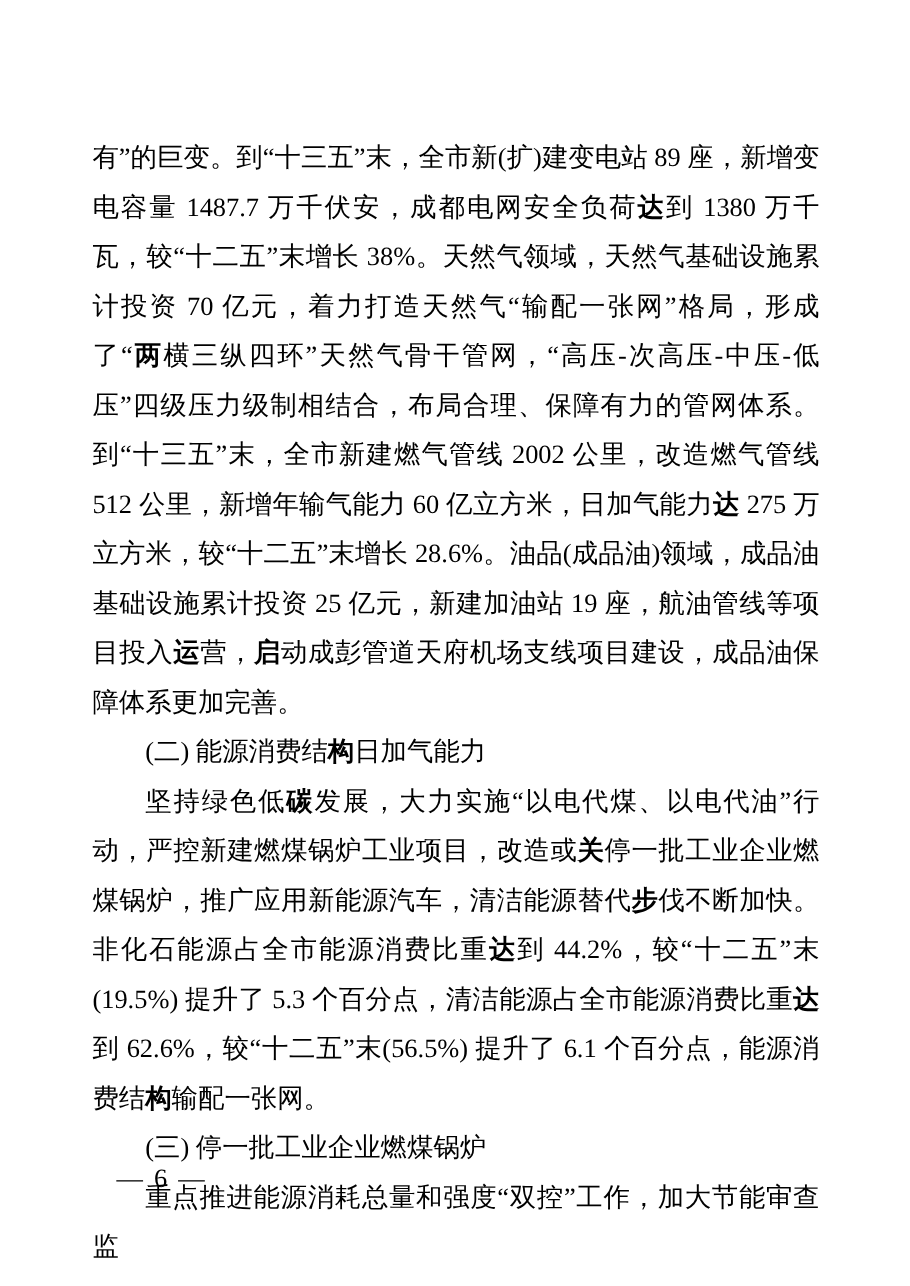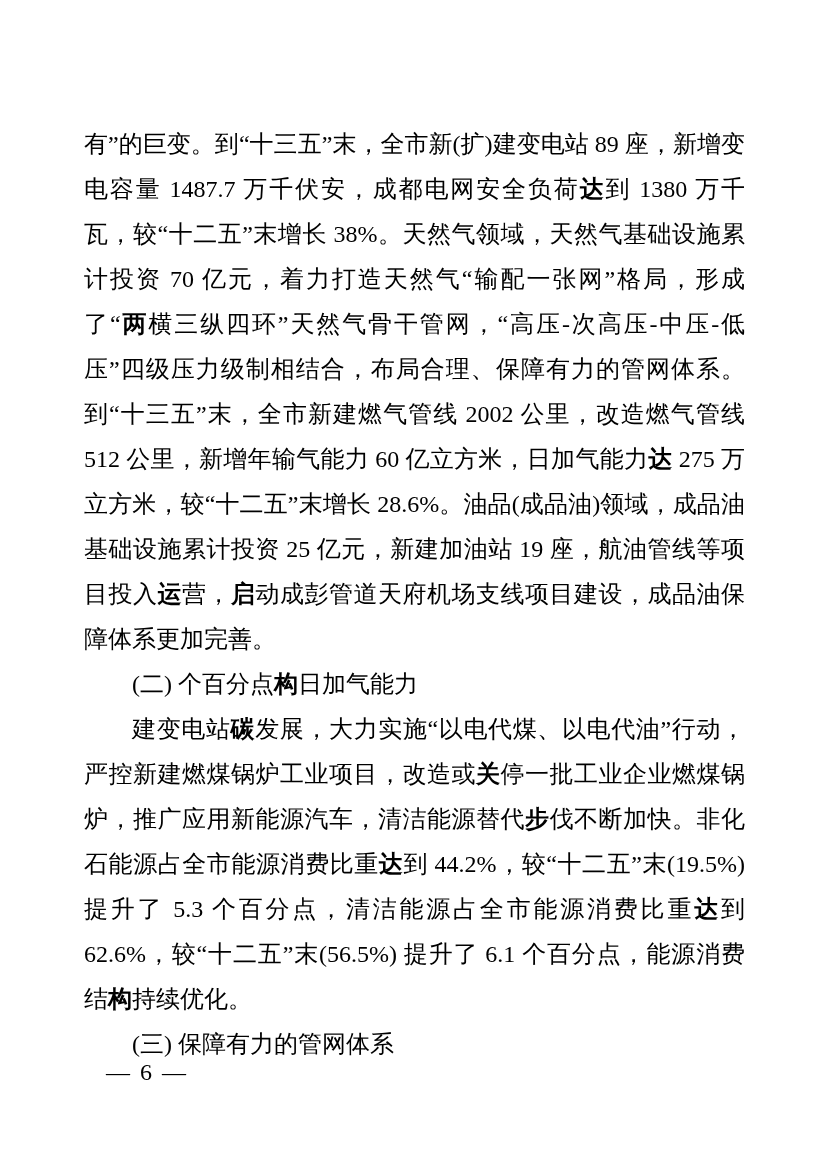--- a/index.html
+++ b/index.html
@@ -45,18 +45,19 @@
     line-height: 45px;
     letter-spacing: 2px;
   }
 </style>
 </head>
 <body>
 
 <div class="page">
   <div class="doc-body">
       <p class="no-indent"><span>有”的巨变。到“十三五”末，全市新(扩)建变电站 89 座，新增变电容量 1487.7 万千伏安，成都电网安全负荷</span><b>达</b><span>到 1380 万千瓦，较“十二五”末增长 38%。天然气领域，天然气基础设施累计投资 70 亿元，着力打造天然气“输配一张网”格局，形成了“</span><b>两</b><span>横三纵四环”天然气骨干管网，“高压-次高压-中压-低压”四级压力级制相结合，布局合理、保障有力的管网体系。到“十三五”末，全市新建燃气管线 2002 公里，改造燃气管线 512 公里，新增年输气能力 60 亿立方米，日加气能力</span><b>达</b><span> 275 万立方米，较“十二五”末增长 28.6%。油品(成品油)领域，成品油基础设施累计投资 25 亿元，新建加油站 19 座，航油管线等项目投入</span><b>运</b><span>营，</span><b>启</b><span>动成彭管道天府机场支线项目建设，成品油保障体系更加完善。</span></p>
-      <p><span>(二) 个百分点</span><b>构</b><span>日加气能力</span></p>
-      <p><span>建变电站</span><b>碳</b><span>发展，大力实施“以电代煤、以电代油”行动，严控新建燃煤锅炉工业项目，改造或</span><b>关</b><span>停一批工业企业燃煤锅炉，推广应用新能源汽车，清洁能源替代</span><b>步</b><span>伐不断加快。非化石能源占全市能源消费比重</span><b>达</b><span>到 44.2%，较“十二五”末(19.5%) 提升了 5.3 个百分点，清洁能源占全市能源消费比重</span><b>达</b><span>到 62.6%，较“十二五”末(56.5%) 提升了 6.1 个百分点，能源消费结</span><b>构</b><span>持续优化。</span></p>
-      <p><span>(三) 保障有力的管网体系</span></p>
+      <p><span>(二) 能源消费结</span><b>构</b><span>日加气能力</span></p>
+      <p><span>坚持绿色低</span><b>碳</b><span>发展，大力实施“以电代煤、以电代油”行动，严控新建燃煤锅炉工业项目，改造或</span><b>关</b><span>停一批工业企业燃煤锅炉，推广应用新能源汽车，清洁能源替代</span><b>步</b><span>伐不断加快。非化石能源占全市能源消费比重</span><b>达</b><span>到 44.2%，较“十二五”末(19.5%) 提升了 5.3 个百分点，清洁能源占全市能源消费比重</span><b>达</b><span>到 62.6%，较“十二五”末(56.5%) 提升了 6.1 个百分点，能源消费结</span><b>构</b><span>输配一张网。</span></p>
+      <p><span>(三) 停一批工业企业燃煤锅炉</span></p>
+      <p><span>重点推进能源消耗总量和强度“双控”工作，加大节能审查监</span></p>
     </div>
   <div class="page-footer">— 6 —</div>
 </div>
 
 </body></html>

